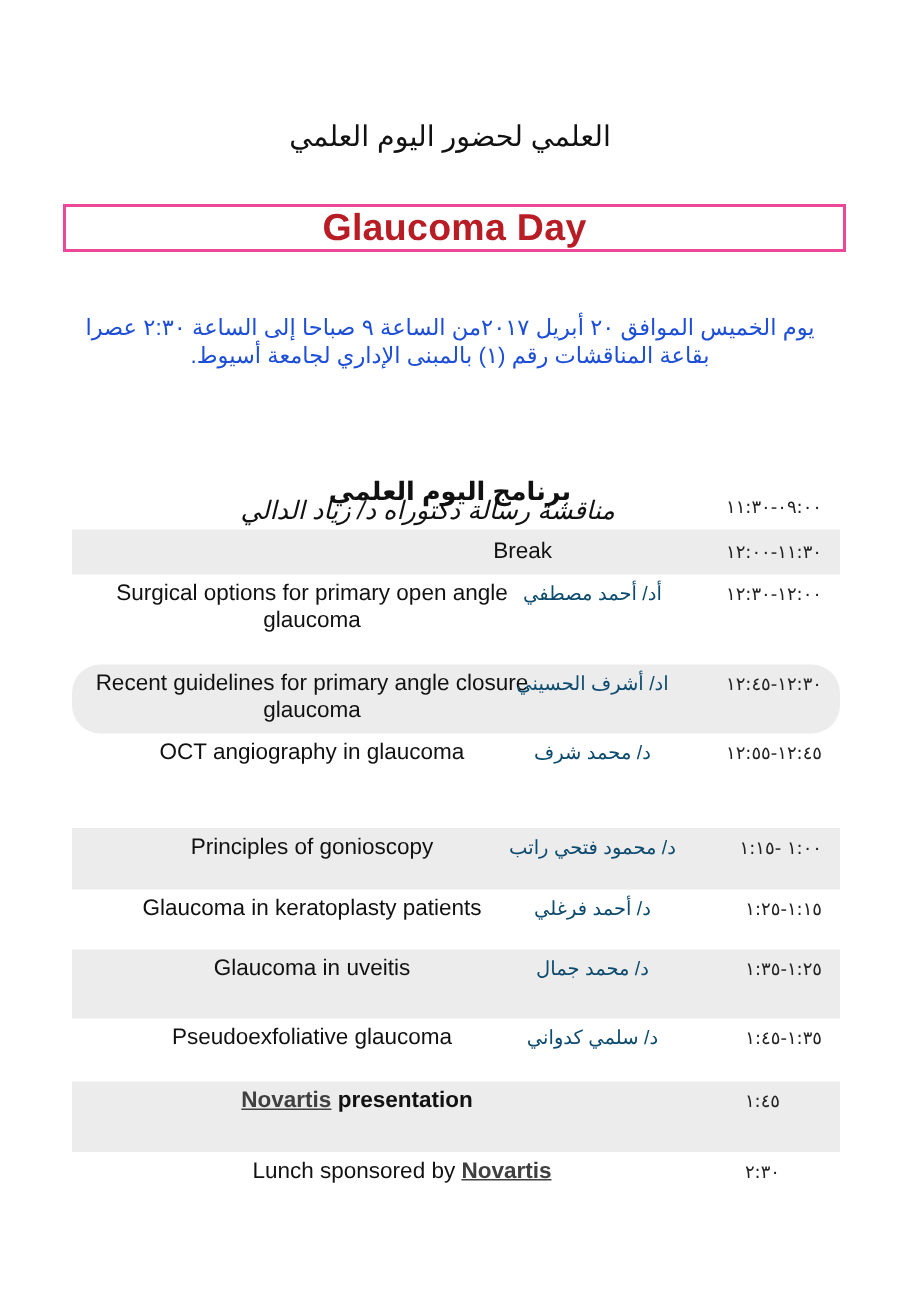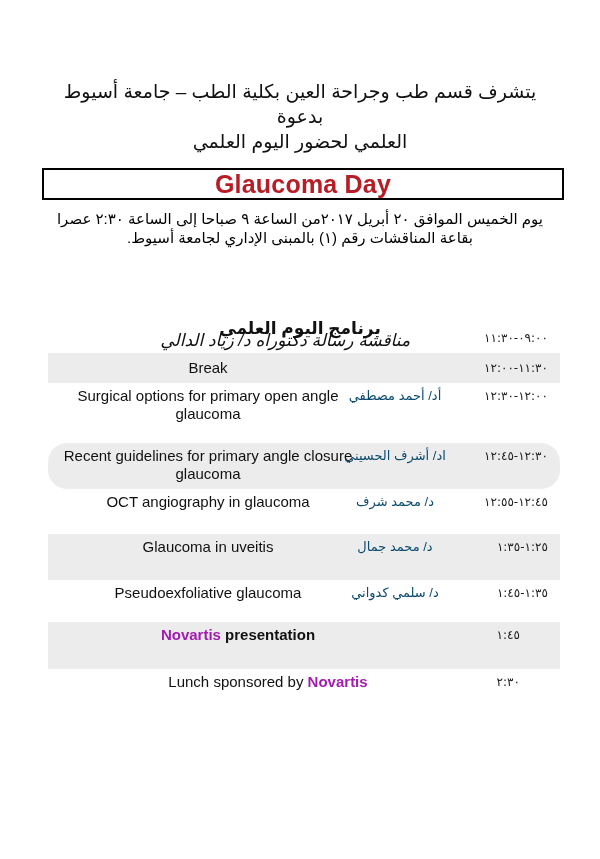--- a/index.html
+++ b/index.html
@@ -1,36 +1,35 @@
 <!DOCTYPE html>
 <html><head>
 <meta charset="utf-8">
 <style>
   html, body { margin: 0; padding: 0; background: #ffffff; }
   body { width: 600px; height: 859px; position: relative; overflow: hidden; font-family: "Liberation Sans", "DejaVu Sans", sans-serif; color: #111; }
   .intro { position: absolute; left: 40px; width: 520px; top: 79px; text-align: center; direction: rtl; font-size: 19px; line-height: 25px; color: #111; }
-  .title-box { position: absolute; left: 42px; top: 168px; width: 522px; height: 32px; border: 2px solid #000000; box-sizing: border-box; display: flex; align-items: center; justify-content: center; }
+  .title-box { position: absolute; left: 42px; top: 136px; width: 522px; height: 32px; border: 2px solid #ec4899; box-sizing: border-box; display: flex; align-items: center; justify-content: center; }
   .title-box span { font-weight: bold; font-size: 25px; color: #b81c25; letter-spacing: 0.2px; }
-  .when { position: absolute; left: 40px; width: 520px; top: 209px; direction: rtl; text-align: center; font-size: 15px; line-height: 19px; color: #000000; }
+  .when { position: absolute; left: 40px; width: 520px; top: 209px; direction: rtl; text-align: center; font-size: 15px; line-height: 19px; color: #1d4ed8; }
   .program-heading { position: absolute; left: 150px; width: 300px; top: 286px; text-align: center; direction: rtl; font-weight: bold; font-size: 17px; color: #111; margin-top: 32px; }
   .schedule { position: absolute; left: 48px; width: 512px; top: 322px; }
   .row { position: relative; width: 100%; box-sizing: border-box; }
   .row.shaded { background: #ececec; }
   .time { position: absolute; right: 12px; top: 6px; font-family: "DejaVu Sans", sans-serif; font-size: 12px; color: #222; direction: ltr; letter-spacing: 0.5px; }
   .topic { position: absolute; left: 0; width: 320px; top: 4px; text-align: center; font-size: 15px; line-height: 18px; color: #111; }
   .speaker { position: absolute; right: 105px; width: 120px; top: 5px; text-align: center; direction: rtl; font-weight: normal; font-size: 13px; color: #0c4a6e; }
   .first-row-text { position: absolute; right: 150px; top: 8px; direction: rtl; font-size: 17px; color: #111; font-style: italic; }
-  .red { color: #a21caf; font-weight: bold; }
+  .red { color: #404040; font-weight: bold; text-decoration: underline; }
   .bold { font-weight: bold; }
 </style>
 </head>
 <body>
 
 <div class="intro">
-  <div>يتشرف قسم طب وجراحة العين بكلية الطب – جامعة أسيوط بدعوة</div>
   <div>العلمي لحضور اليوم العلمي</div>
 </div>
 
 <div class="title-box">
   <span>Glaucoma Day</span>
 </div>
 
 <div class="when">
   <div>يوم الخميس الموافق ٢٠ أبريل ٢٠١٧من الساعة ٩ صباحا إلى الساعة ٢:٣٠ عصرا</div>
   <div>بقاعة المناقشات رقم (١) بالمبنى الإداري لجامعة أسيوط.</div>
@@ -39,43 +38,53 @@
 <div class="program-heading">برنامج اليوم العلمي</div>
 
 <div class="schedule">
 
   <div class="row" style="height:31px;">
     <span class="first-row-text">مناقشة رسالة دكتوراه  د/ زياد الدالي</span>
     <span class="time" style="top:9px;text-align:right;">٠٩:٠٠-١١:٣٠</span>
   </div>
 
   <div class="row shaded" style="height:30px;">
-    <span class="topic" style="top:6px;">Break</span>
+    <span class="topic" style="top:6px;text-align:right;">Break</span>
     <span class="time" style="top:8px;">١١:٣٠-١٢:٠٠</span>
   </div>
 
   <div class="row" style="height:60px;">
     <span class="topic">Surgical options for primary open angle glaucoma</span>
     <span class="speaker">أد/ أحمد مصطفي</span>
     <span class="time">١٢:٠٠-١٢:٣٠</span>
   </div>
 
   <div class="row shaded" style="height:46px;border-radius:19px;">
     <span class="topic">Recent guidelines for primary angle closure glaucoma</span>
     <span class="speaker">اد/ أشرف الحسيني</span>
     <span class="time">١٢:٣٠-١٢:٤٥</span>
   </div>
 
-  <div class="row" style="height:45px;">
+  <div class="row" style="height:63px;">
     <span class="topic">OCT angiography in glaucoma</span>
     <span class="speaker">د/ محمد شرف</span>
     <span class="time">١٢:٤٥-١٢:٥٥</span>
   </div>
 
+  <div class="row shaded" style="height:41px;">
+    <span class="topic">Principles of gonioscopy</span>
+    <span class="speaker">د/ محمود فتحي راتب</span>
+    <span class="time">١:٠٠ -١:١٥</span>
+  </div>
 
+  <div class="row" style="height:40px;">
+    <span class="topic">Glaucoma in keratoplasty patients</span>
+    <span class="speaker">د/ أحمد فرغلي</span>
+    <span class="time">١:١٥-١:٢٥</span>
+  </div>
 
   <div class="row shaded" style="height:46px;">
     <span class="topic">Glaucoma in uveitis</span>
     <span class="speaker">د/ محمد جمال</span>
     <span class="time">١:٢٥-١:٣٥</span>
   </div>
 
   <div class="row" style="height:42px;">
     <span class="topic">Pseudoexfoliative glaucoma</span>
     <span class="speaker">د/ سلمي كدواني</span>

